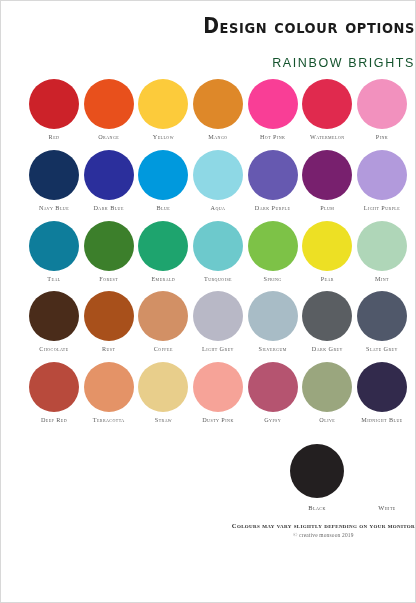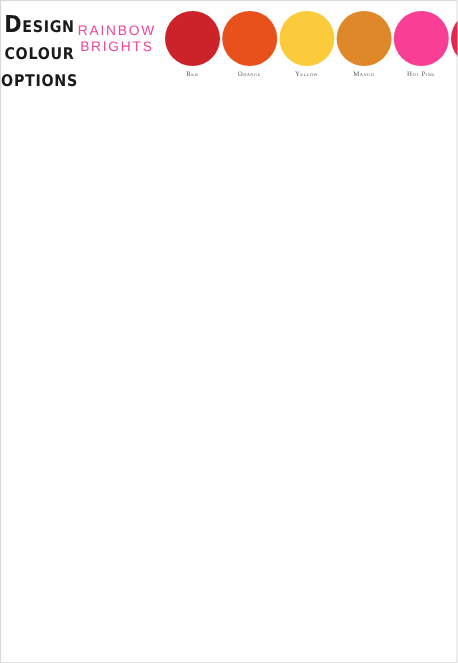--- a/index.html
+++ b/index.html
@@ -14,43 +14,43 @@
     overflow: hidden;
     position: relative;
   }
   .page {
     position: absolute;
     inset: 0;
     background: #ffffff;
     border: 1px solid #d8d8d8;
     box-sizing: border-box;
     display: flex;
-    flex-direction: row;
-    align-items: flex-start;
+    flex-direction: column;
+    align-items: flex-end;
   }
 
   
   .title {
     margin-top: 13px;
     font-family: "DejaVu Sans", sans-serif;
     font-size: 19px;
     font-weight: 700;
     letter-spacing: 0.6px;
     color: #1a1a1a;
     text-align: center;
     font-variant: small-caps;
     transform: scaleY(1.12);
   }
 
   
   .section-header {
     font-family: "Liberation Sans", sans-serif;
     font-size: 12.5px;
     letter-spacing: 1.6px;
-    color: #ec4899;
+    color: #14532d;
     text-align: center;
     font-weight: 400;
   }
   .section-rainbow { margin-top: 20px; }
   .section-earth { margin-top: 14px; }
 
   
   .row {
     width: 394px;
     display: flex;

